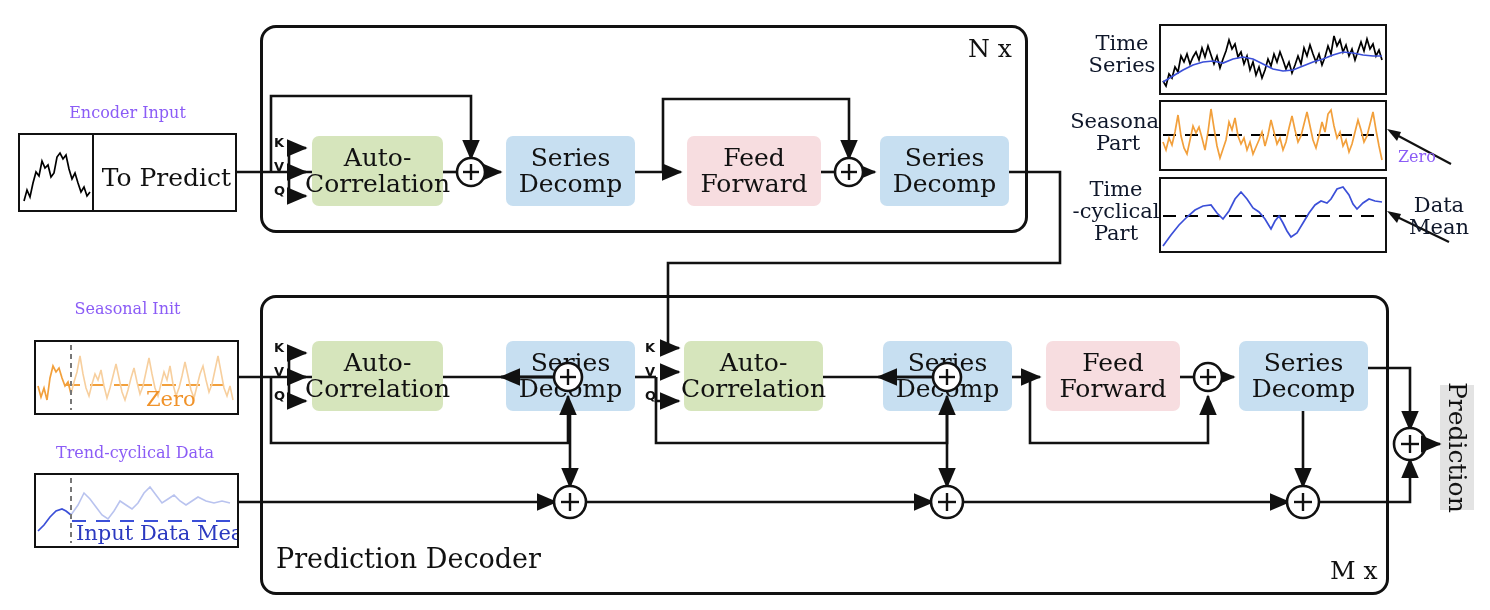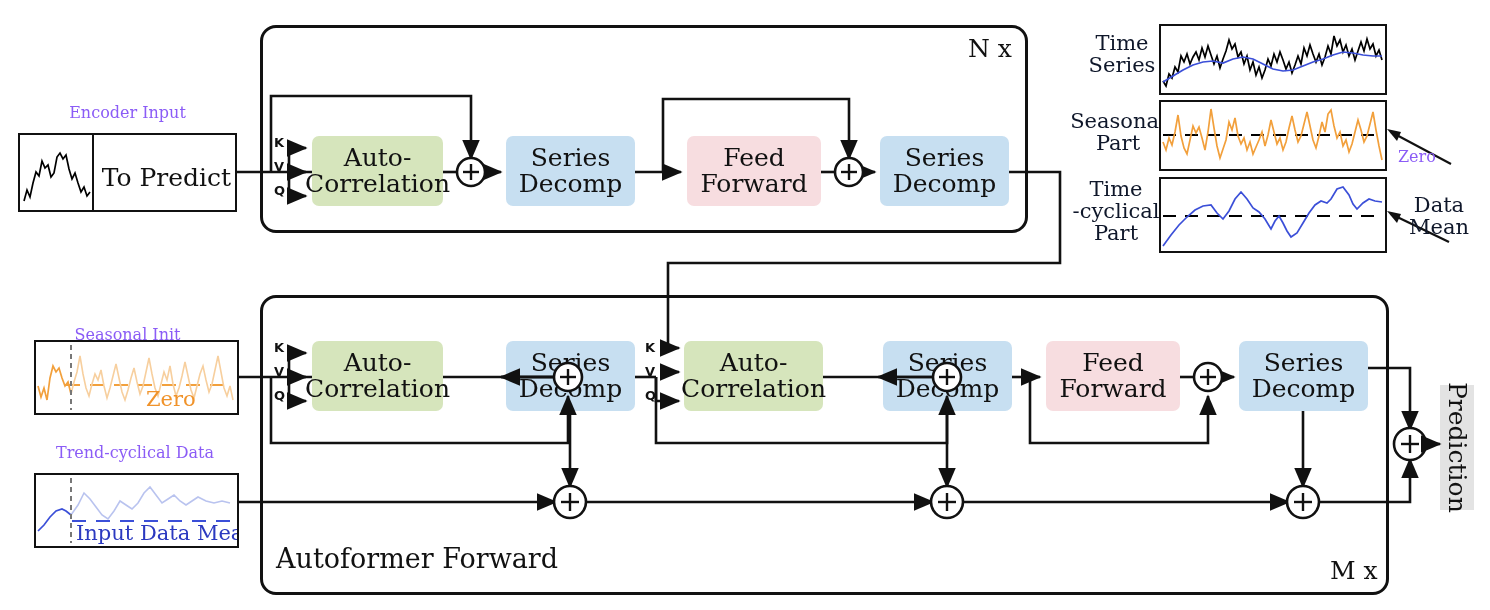--- a/index.html
+++ b/index.html
@@ -147,21 +147,21 @@
   </div>
   <svg class="abs" style="left:1385px;top:202px;" width="72" height="46">
     <line class="wthin" x1="64" y1="40" x2="6" y2="12" stroke-width="2"></line>
     <polygon points="2,9 16,12 12,21" fill="#111"></polygon>
   </svg>
   <div class="abs side-caption" style="left:1396px;top:194px;width:86px;text-align:center;">
     <div>Data</div>
     <div>Mean</div>
   </div>
 
-  <div class="abs caption" style="left:20px;top:325px;width:215px;">Seasonal Init</div>
+  <div class="abs caption" style="left:20px;top:299px;width:215px;">Seasonal Init</div>
   <div class="abs panel" style="left:34px;top:340px;width:205px;height:75px;">
     <svg width="201" height="71" viewBox="0 0 201 71">
       <line class="sg-dash-o" x1="30" y1="43" x2="196" y2="43"></line>
       <polyline class="sg-orange" points="2,44 5,55 8,46 11,58 14,36 17,24 20,30 23,26 26,36 29,44 32,40 35,52"></polyline>
       <polyline class="sg-orange-f" points="35,52 38,40 41,30 44,14 47,32 50,46 53,54 56,42 59,32 62,38 65,28 68,44 71,56 74,46 77,34 80,22 83,36 86,50 89,58 92,48 95,36 98,26 101,40 104,52 107,44 110,30 113,16 116,32 119,46 122,54 125,42 128,30 131,38 134,24 137,42 140,54 143,46 146,34 149,20 152,34 155,48 158,56 161,44 164,32 167,24 170,38 173,50 176,42 179,28 182,14 185,30 188,46 191,54 194,44 197,58"></polyline>
       <line class="sg-vdash" x1="35" y1="3" x2="35" y2="68"></line>
       <text class="lbl-orange" x="110" y="64">Zero</text>
     </svg>
   </div>
 
@@ -170,21 +170,21 @@
     <svg width="201" height="71" viewBox="0 0 201 71">
       <line class="sg-dash-b" x1="36" y1="46" x2="196" y2="46"></line>
       <polyline class="sg-blue" points="2,56 8,50 14,42 20,36 26,34 30,36 35,40"></polyline>
       <polyline class="sg-blue-f" points="35,40 42,30 48,18 54,24 60,32 66,40 72,44 78,36 84,26 90,30 96,34 102,28 108,18 114,12 120,20 126,28 132,24 138,20 144,26 150,30 156,26 162,22 170,26 178,28 186,26 194,28"></polyline>
       <line class="sg-vdash" x1="35" y1="3" x2="35" y2="68"></line>
       <text class="lbl-blue" x="40" y="65">Input Data Mean</text>
     </svg>
   </div>
 
   <div class="abs shell" style="left:260px;top:295px;width:1129px;height:300px;"></div>
-  <div class="abs shell-title" style="left:276px;top:543px;">Autoformer Forward</div>
+  <div class="abs shell-title" style="left:276px;top:543px;">Prediction Decoder</div>
   <div class="abs shell-rep" style="left:1330px;top:556px;">M x</div>
 
   <div class="abs kvq" style="left:274px;top:341px;">K</div>
   <div class="abs kvq" style="left:274px;top:365px;">V</div>
   <div class="abs kvq" style="left:274px;top:389px;">Q</div>
 
   <div class="abs kvq" style="left:645px;top:341px;">K</div>
   <div class="abs kvq" style="left:645px;top:365px;">V</div>
   <div class="abs kvq" style="left:645px;top:389px;">Q</div>
 

